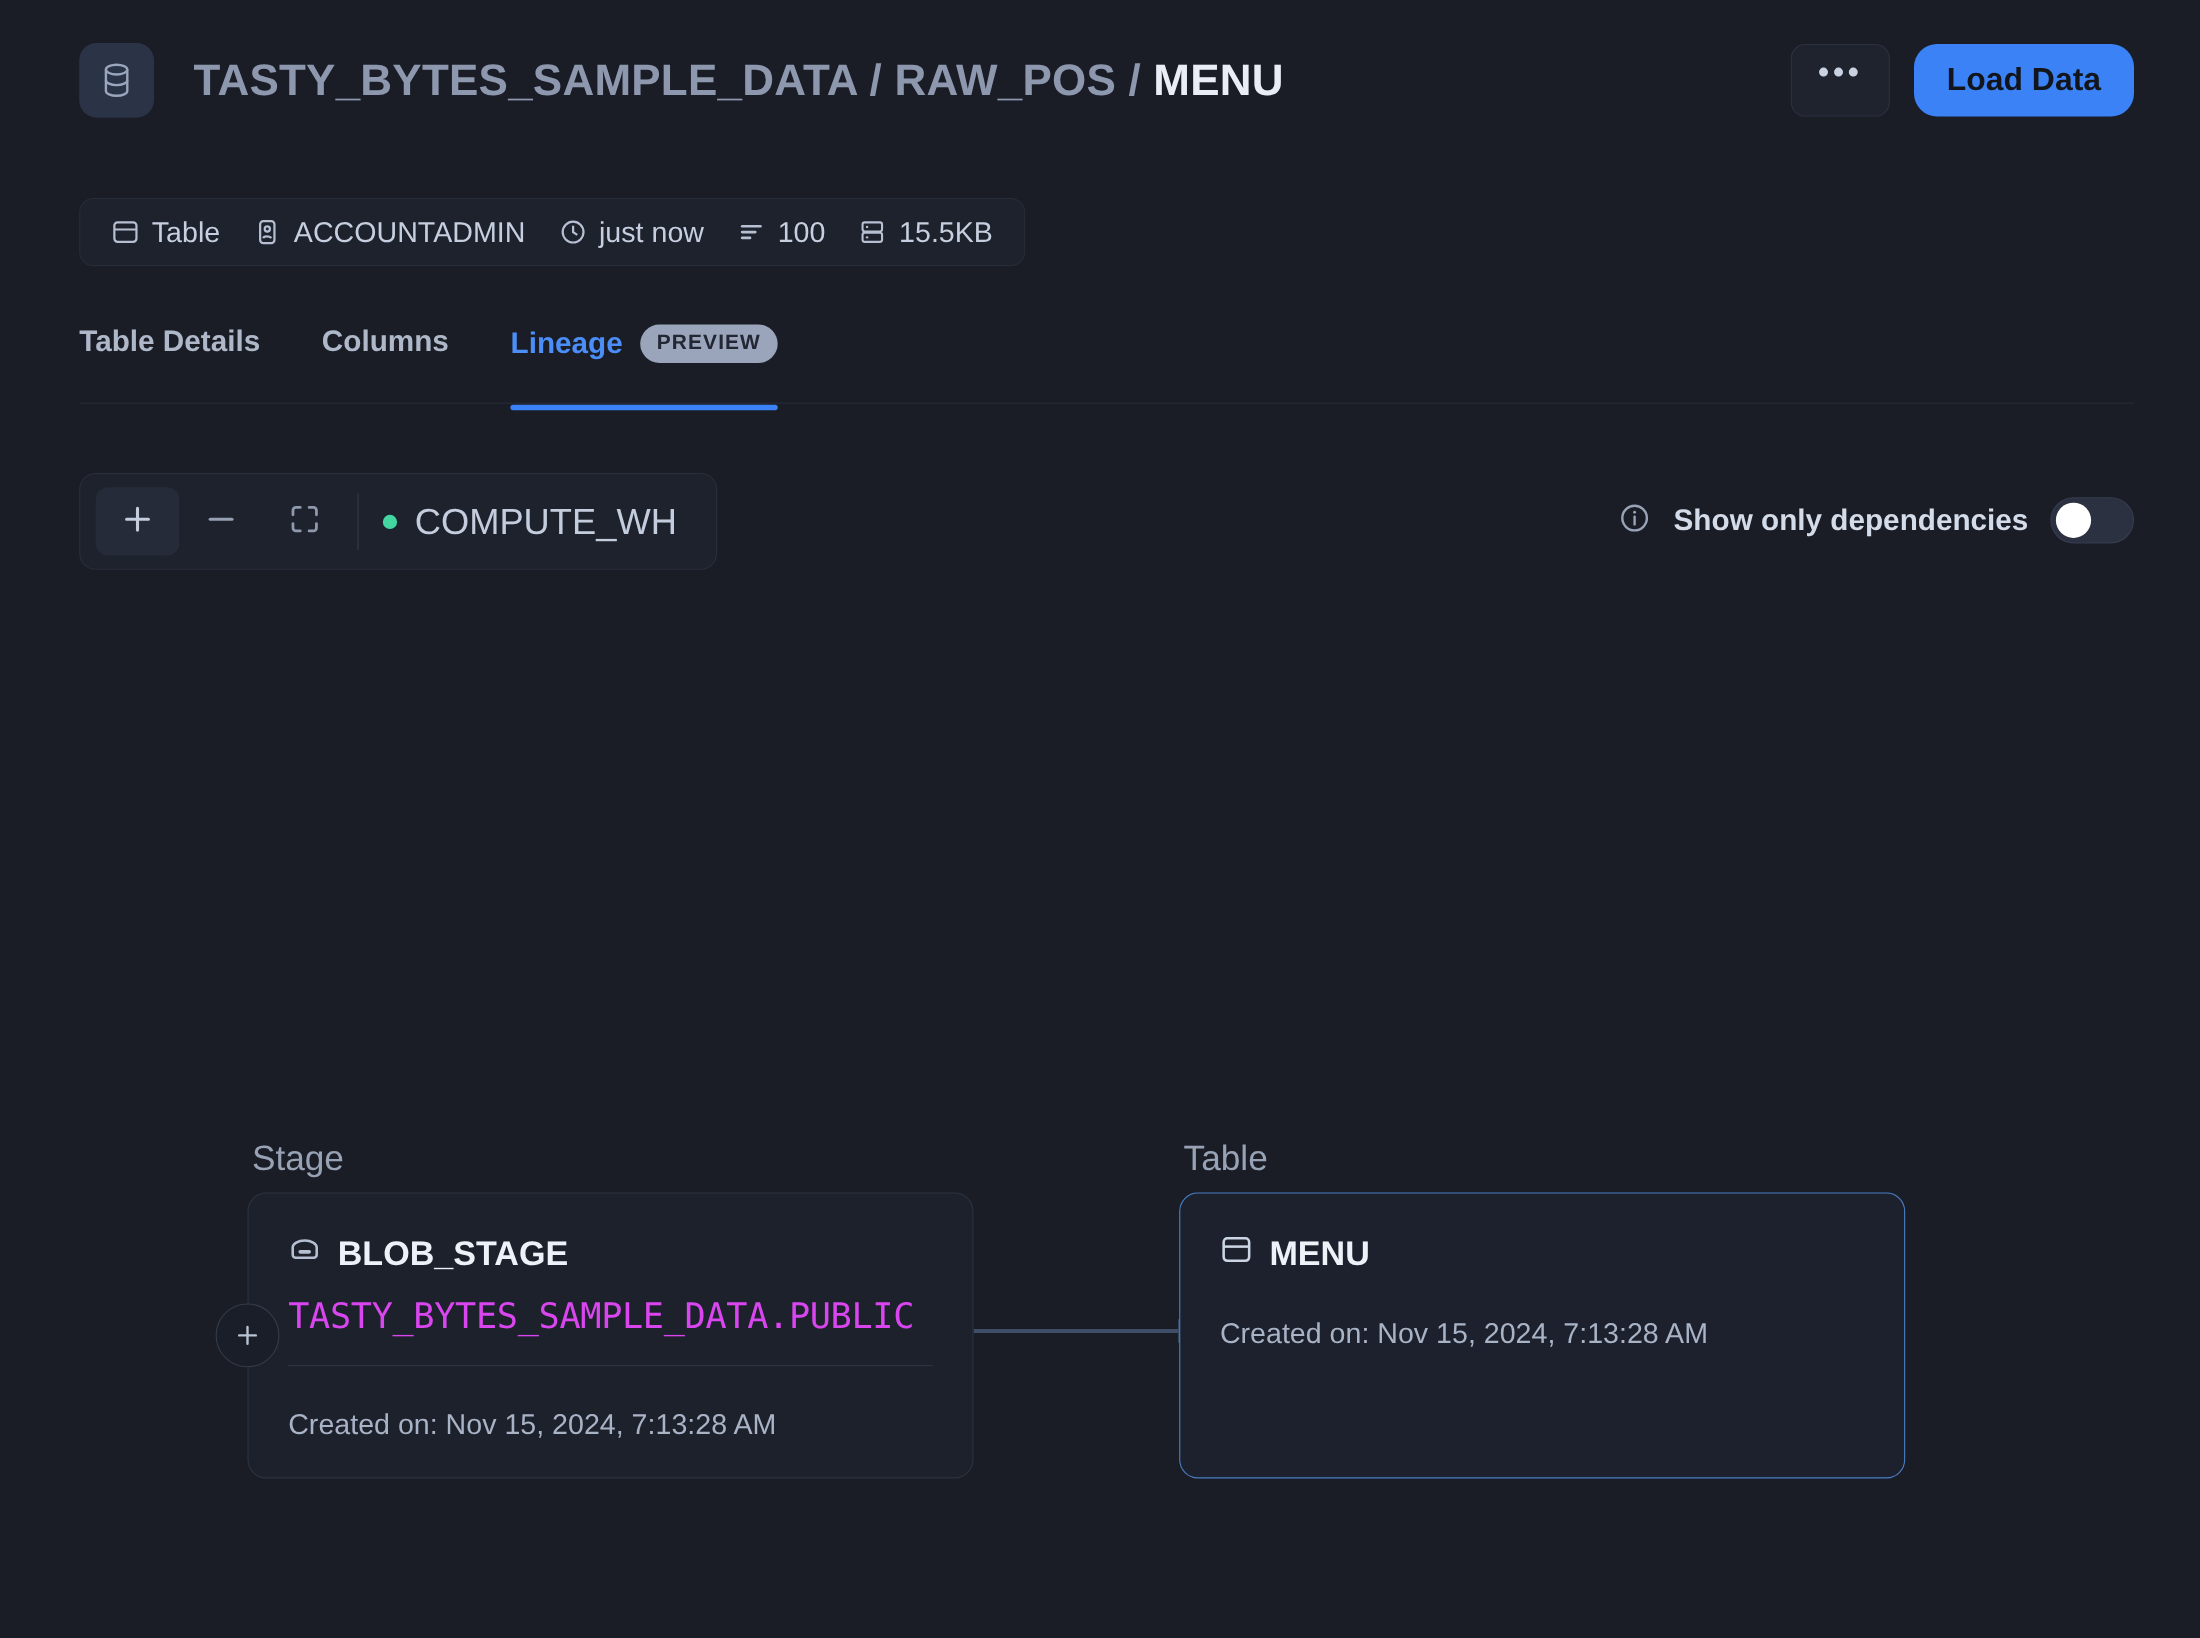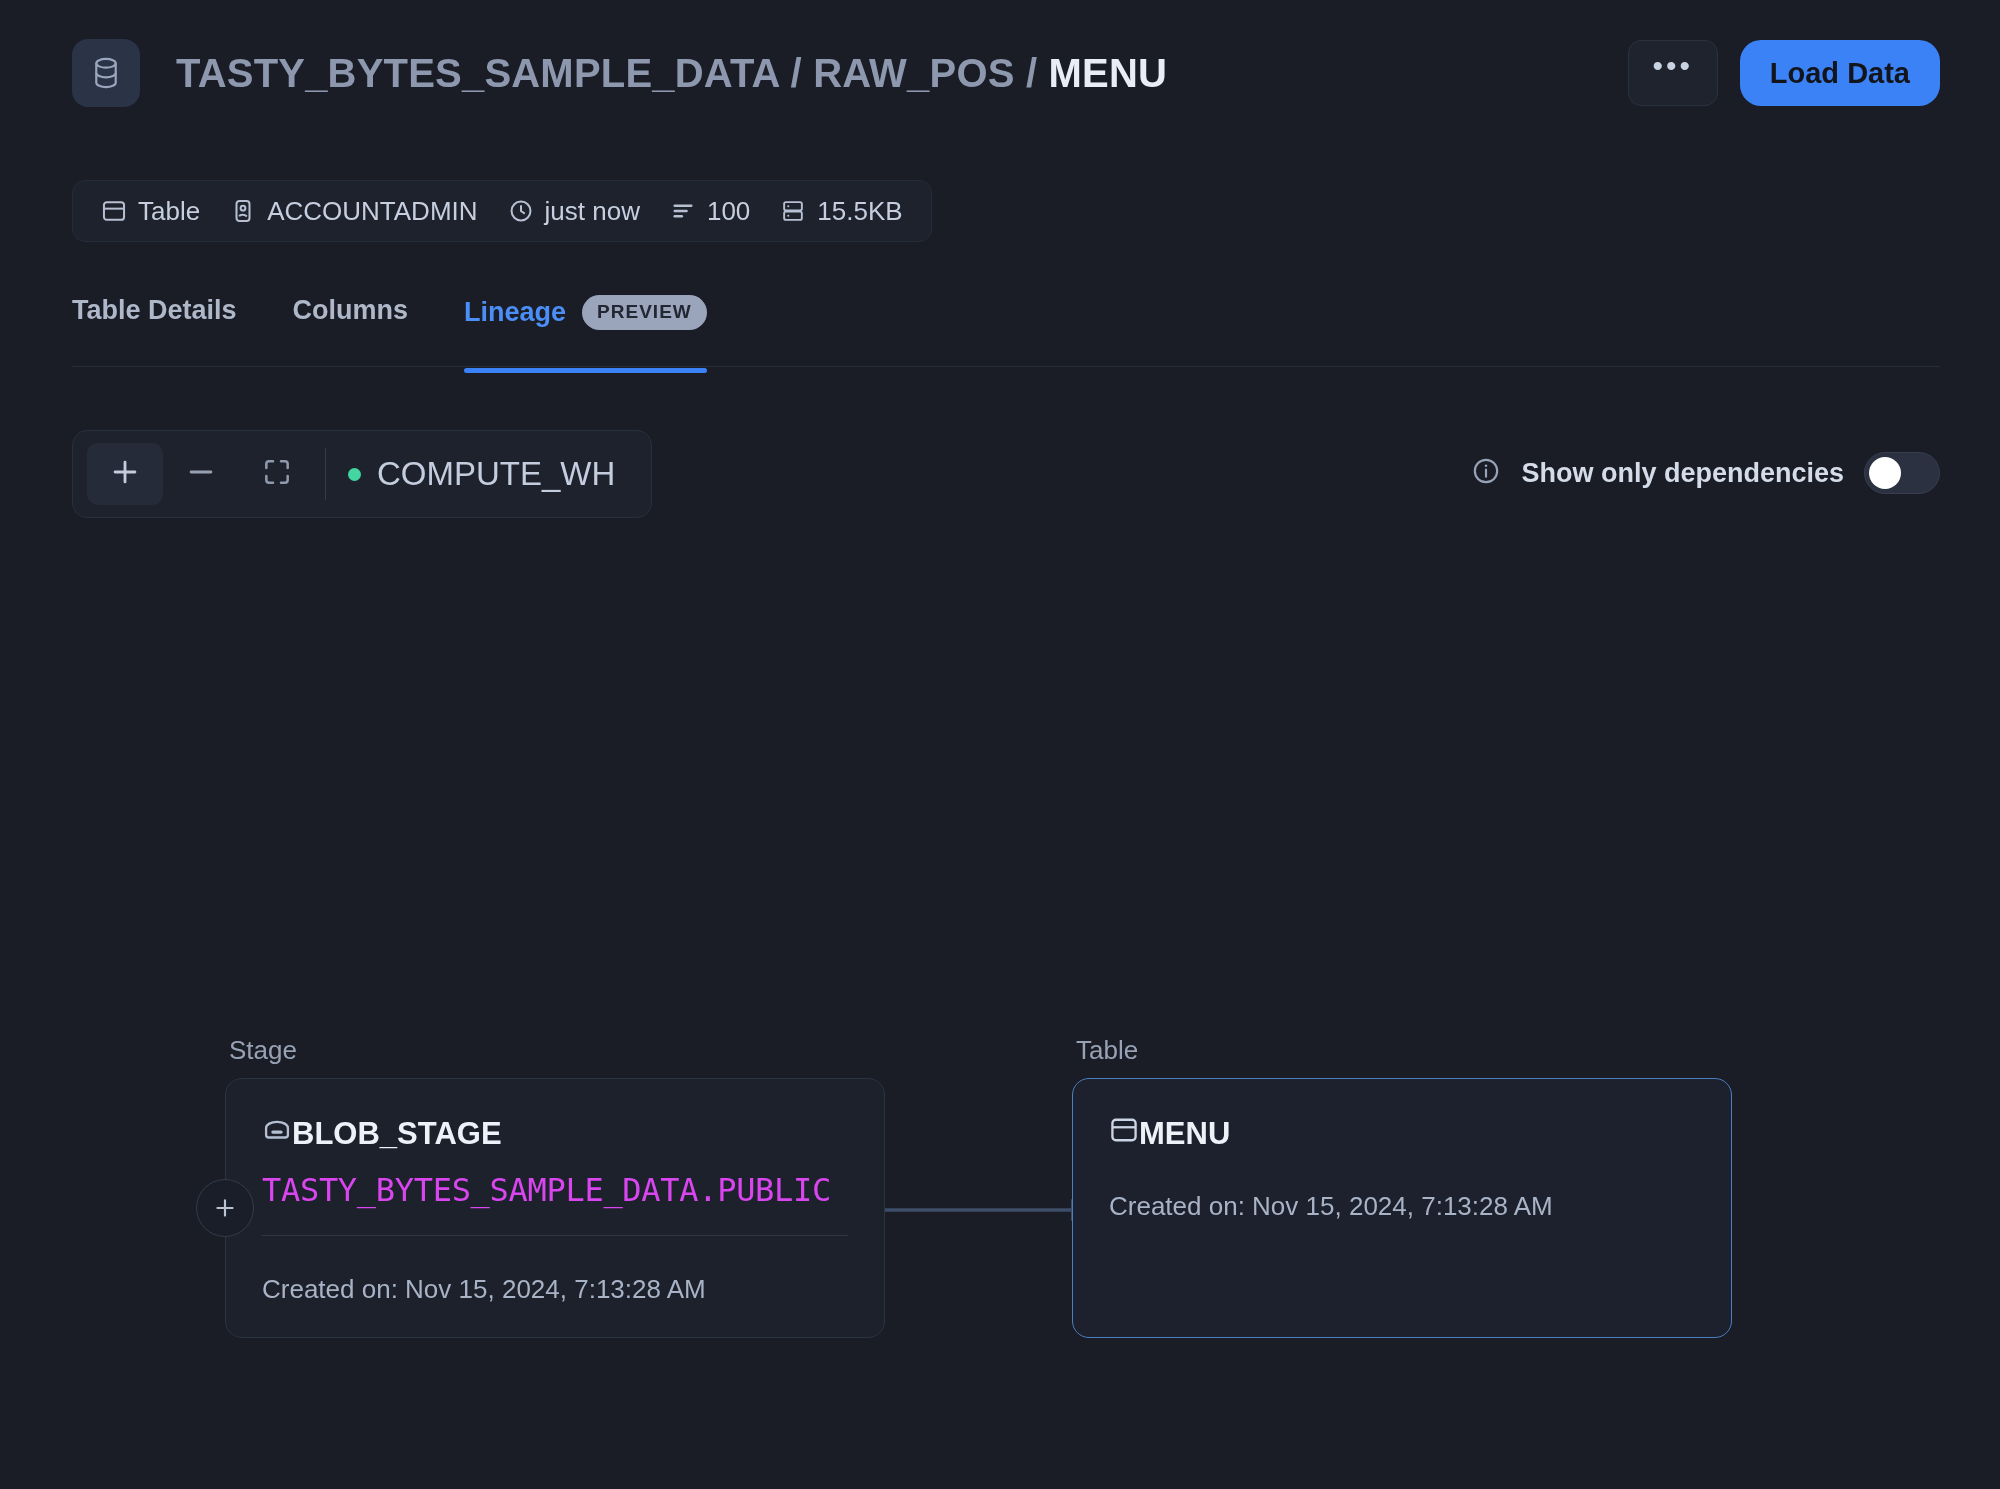--- a/index.html
+++ b/index.html
@@ -205,41 +205,42 @@
   }
 
   
   .canvas {
     position: absolute;
     top: 560px; left: 0; right: 0; bottom: 0;
   }
 
   .node-group { position: absolute; }
   .node-kind {
-    font-size: 26px;
+    font-size: 32px;
     color: #97a2b5;
     margin-bottom: 12px;
     margin-left: 4px;
   }
   .node {
     position: relative;
     width: 660px;
     height: 260px;
     border-radius: 17px;
     background: #1d212c;
     border: 1px solid #2c3341;
     padding: 36px 36px 0 36px;
   }
   .node.selected {
     border-color: #4a7fc4;
     background: #1c212d;
   }
   .node-title {
     display: flex;
     align-items: center;
+    gap: 15px;
     font-size: 31px;
     font-weight: bold;
     color: #edf1f8;
     white-space: nowrap;
   }
   .node-path {
     margin-top: 18px;
     font-family: "DejaVu Sans Mono", monospace;
     font-size: 32px;
     letter-spacing: -0.3px;

